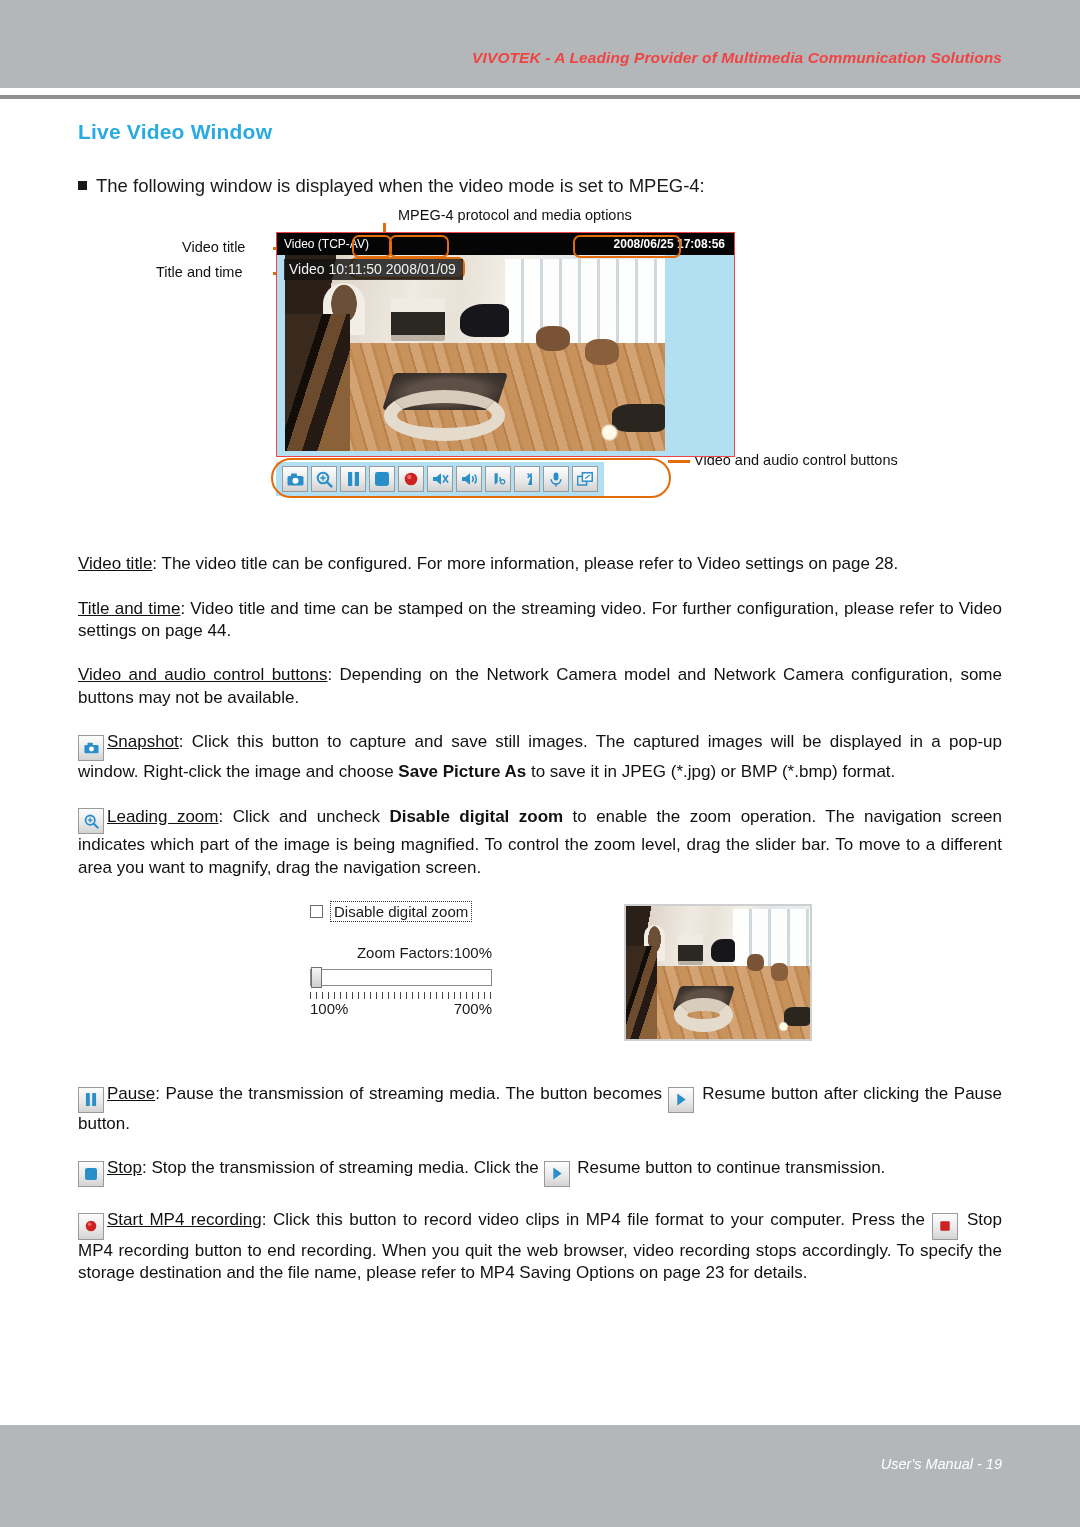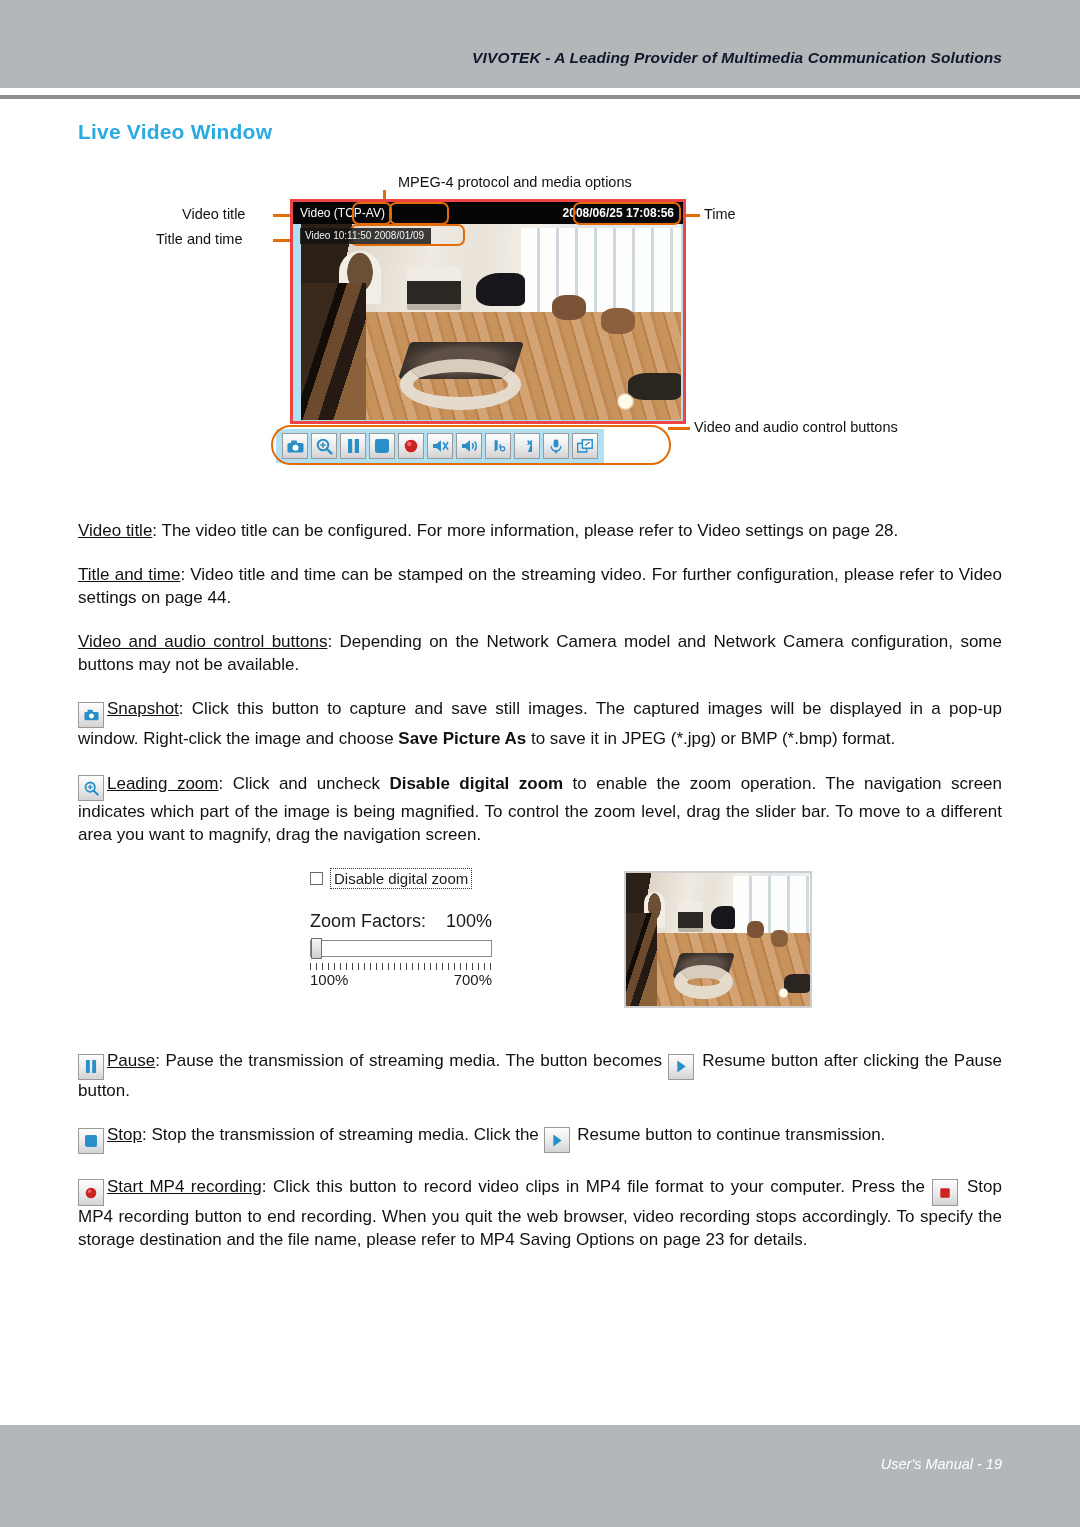--- a/index.html
+++ b/index.html
@@ -20,21 +20,21 @@
   .header-bar {
     position: absolute;
     left: 0; top: 0;
     width: 1080px; height: 88px;
     background: #b4b7b9;
   }
   .header-title {
     position: absolute;
     right: 78px; top: 58px;
     transform: translateY(-50%);
-    color: #0f172a;
+    color: #ef4444;
     font-size: 15.5px;
     font-weight: bold;
     font-style: italic;
     letter-spacing: 0.1px;
     white-space: nowrap;
   }
   .header-rule {
     position: absolute;
     left: 0; top: 95px;
     width: 1080px; height: 4px;
@@ -131,24 +131,24 @@
   }
   .leader-vt  { left: 195px; top: 40px;  width: 82px; }
   .leader-tt  { left: 195px; top: 65px;  width: 82px; }
   .leader-tm  { left: 600px; top: 40px;  width: 22px; }
   .leader-cb  { left: 590px; top: 253px; width: 22px; }
   .leader-mp-v { left: 305px; top: 16px; width: 2.5px; height: 18px; }
 
   
   .video-window {
     position: absolute;
-    left: 212px; top: 25px;
-    width: 396px; height: 225px;
+    left: 198px; top: 25px;
+    width: 459px; height: 225px;
     background: #b3dff2;
-    border: 3px solid #ef4444;
+    border: 1px solid #ef4444;
     box-sizing: border-box;
     overflow: hidden;
   }
   .vw-titlebar {
     position: absolute;
     left: 0; top: 0;
     width: 100%; height: 22px;
     background: #050505;
     color: #ffffff;
     font-size: 12px;
@@ -160,21 +160,21 @@
   }
   .vw-title-time {
     position: absolute;
     right: 9px; top: 4px; font-weight: bold;
   }
   .vw-stamp {
     position: absolute;
     left: 7px; top: 26px;
     background: rgba(20,20,20,0.82);
     color: #f2f2f2;
-    font-size: 10px;
+    font-size: 14px;
     padding: 2px 7px 3px 5px;
     z-index: 4;
     white-space: nowrap;
   }
   
   .scene {
     position: absolute;
     left: 8px; top: 22px;
     width: 380px; height: 196px;
     overflow: hidden;
@@ -326,25 +326,24 @@
     border: 1px solid #6c6c6c;
     background: #ffffff;
     box-sizing: border-box;
   }
   .dz-focus {
     border: 1px dotted #333;
     padding: 1px 3px;
   }
   .dz-factors {
     display: flex;
-    justify-content: space-between;
+    justify-content: flex-end;
     margin-top: 22px;
-    font-size: 18px;
+    font-size: 15px;
     width: 182px;
-    gap: 9px;
   }
   .dz-slider {
     position: relative;
     margin-top: 6px;
     width: 182px; height: 22px;
   }
   .dz-track {
     position: absolute;
     left: 0; top: 2px;
     width: 182px; height: 17px;
@@ -401,20 +400,24 @@
 <body>
 
 <div class="header-bar"></div>
 <div class="header-title">VIVOTEK - A Leading Provider of Multimedia Communication Solutions</div>
 <div class="header-rule"></div>
 
 <div class="content">
 
   <h1 class="section-title">Live Video Window</h1>
 
+  <div class="bullet-line">
+    <span class="bullet-sq"></span>
+    <span>The following window is displayed when the video mode is set to MPEG-4:</span>
+  </div>
 
   <div class="figure">
 
     <div class="fig-caption-top">MPEG-4 protocol and media options</div>
     <div class="leader leader-mp-v"></div>
 
     <div class="lbl lbl-video-title">Video title</div>
     <div class="leader leader-vt"></div>
 
     <div class="lbl lbl-title-time">Title and time</div>

